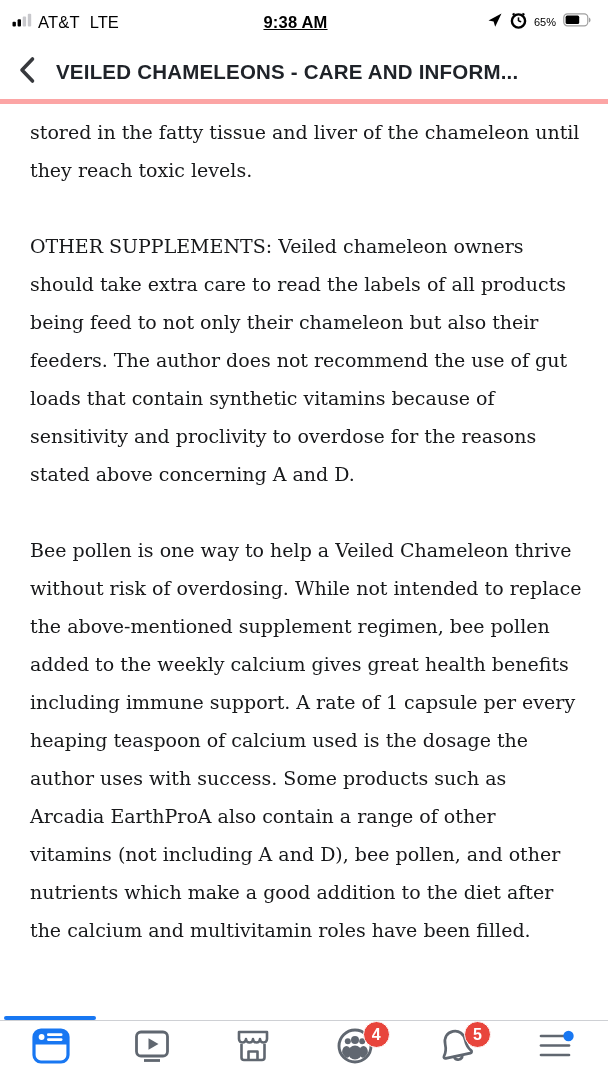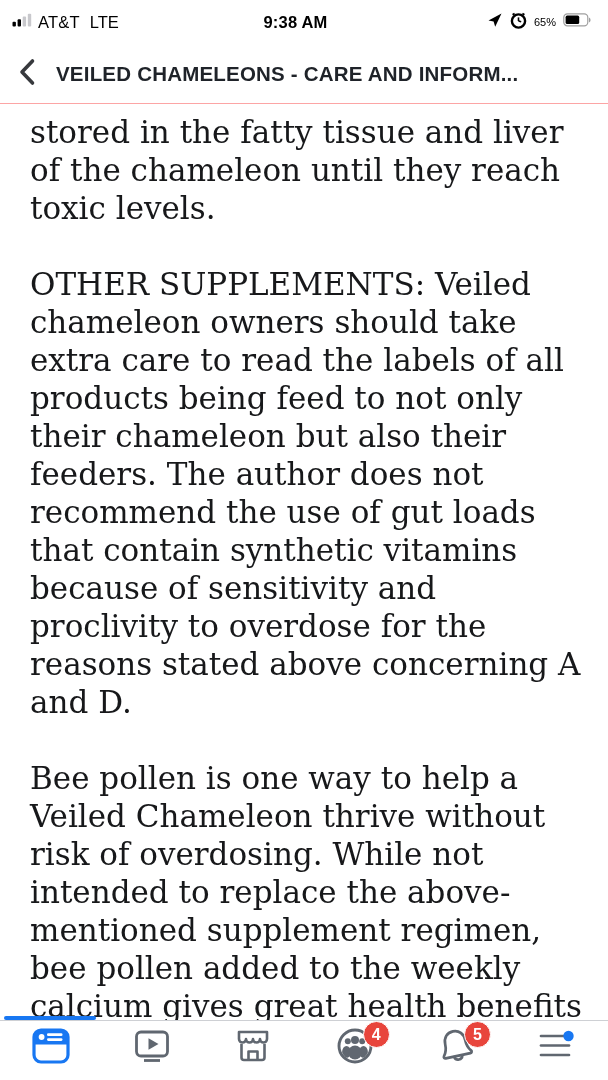--- a/index.html
+++ b/index.html
@@ -16,43 +16,43 @@
     position: absolute; top: 0; left: 0; width: 608px; height: 44px;
     display: flex; align-items: center; padding: 0 16px 0 12px;
     background: #fff; color: #000;
   }
   .status-left { display: flex; align-items: center; gap: 6px; z-index: 2; }
   .carrier { font-size: 16.5px; font-weight: 400; letter-spacing: 0.2px; }
   .network { font-size: 16.5px; font-weight: 400; margin-left: 4px; }
   .status-time {
     position: absolute; left: 0; right: 17px; top: 0; height: 44px;
     display: flex; align-items: center; justify-content: center;
-    font-size: 16.5px; font-weight: 700; letter-spacing: 0.2px; z-index: 1;
+    font-size: 16.5px; font-weight: 700; letter-spacing: 0.2px; z-index: 1; text-decoration: underline;
   }
   .status-right { margin-left: auto; display: flex; align-items: center; gap: 7px; z-index: 2; }
   .battery-pct { font-size: 11px; font-weight: 400; }
 
   
   .header {
     position: absolute; top: 44px; left: 0; width: 608px; height: 60px;
     display: flex; align-items: center; padding-left: 18px;
-    background: #fff; border-bottom: 1px solid #fca5a5;
+    background: #fff; border-bottom: 5px solid #fca5a5;
   }
   .back-button { display: flex; align-items: center; padding: 6px 8px 6px 0; cursor: pointer; }
   .header-title {
     margin-left: 12px; font-size: 20.5px; font-weight: 700;
     color: #1f2329; letter-spacing: 0.2px; white-space: nowrap; overflow: hidden;
   }
 
   
   .content {
     position: absolute; top: 105px; left: 0; width: 608px; height: 915px;
     padding: 8px 26px 0 30px; overflow: hidden;
     font-family: "DejaVu Serif", "Liberation Serif", serif;
-    font-size: 31px; line-height: 38px; color: #17181a;
+    font-size: 19px; line-height: 38px; color: #17181a;
   }
   .content p { margin: 0 0 38px 0; }
 
   
   .tab-bar {
     position: absolute; top: 1020px; left: 0; width: 608px; height: 60px;
     background: #fff; border-top: 1px solid #ced0d4; display: flex;
   }
   .active-indicator {
     position: absolute; top: -5px; left: 4px; width: 92px; height: 4px;

